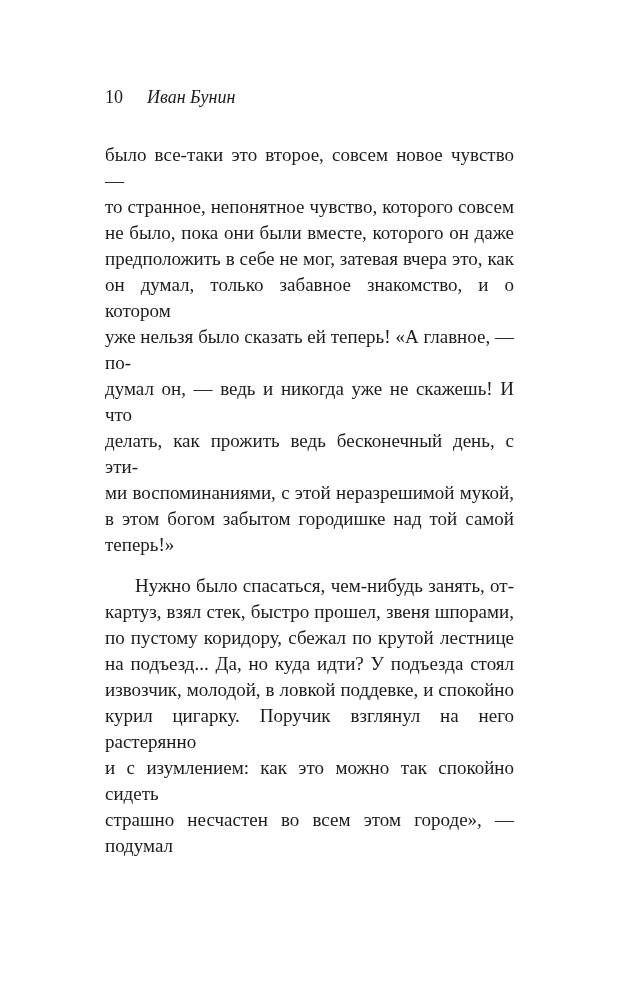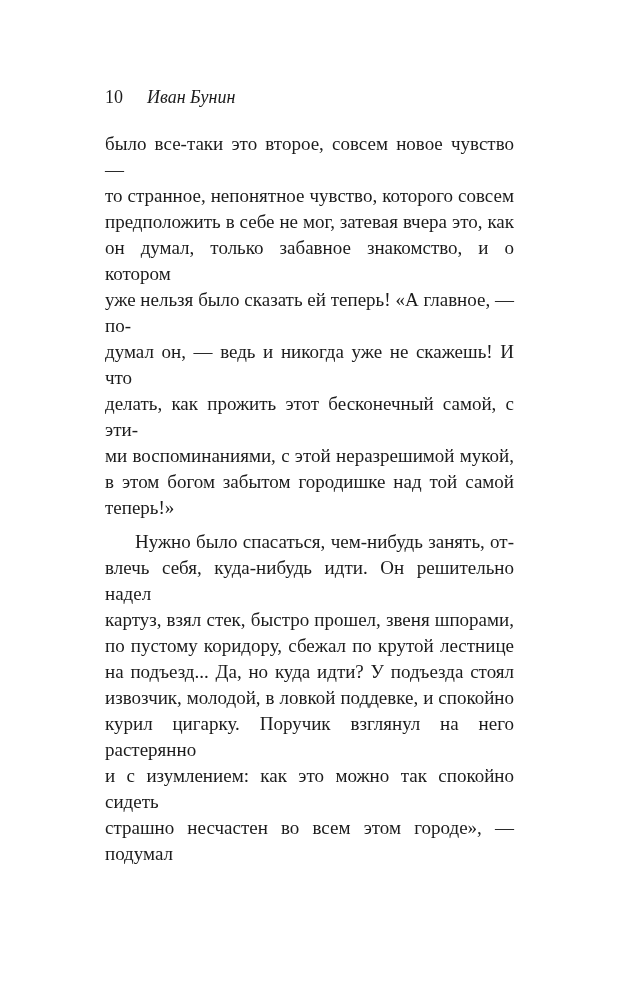--- a/index.html
+++ b/index.html
@@ -34,21 +34,21 @@
   }
   .text-block {
     position: absolute;
     left: 105px;
     top: 127px;
     width: 409px;
     font-size: 19px;
     line-height: 26px;
   }
   .para {
-    margin: 4px 0 8px 0;
+    margin: 15px 0 8px 0;
   }
   .line {
     text-align: justify;
     text-align-last: justify;
   }
   .line.end {
     text-align-last: left;
   }
   .line.indent {
     text-indent: 30px;
@@ -61,33 +61,33 @@
 
   <header class="running-header">
     <span class="pagenum">10</span><span class="author">Иван Бунин</span>
   </header>
 
   <main class="text-block">
 
     <div class="para">
       <div class="line">было все-таки это второе, совсем новое чувство —</div>
       <div class="line">то странное, непонятное чувство, которого совсем</div>
+      <div class="line">не было, пока они были вместе, которого он даже</div>
       <div class="line">предположить в себе не мог, затевая вчера это, как</div>
       <div class="line">он думал, только забавное знакомство, и о котором</div>
       <div class="line">уже нельзя было сказать ей теперь! «А главное, — по-</div>
       <div class="line">думал он, — ведь и никогда уже не скажешь! И что</div>
-      <div class="line">делать, как прожить этот бесконечный самой, с эти-</div>
+      <div class="line">делать, как прожить ведь бесконечный день, с эти-</div>
       <div class="line">ми воспоминаниями, с этой неразрешимой мукой,</div>
       <div class="line">в этом богом забытом городишке над той самой</div>
       <div class="line end">теперь!»</div>
     </div>
 
     <div class="para">
       <div class="line indent">Нужно было спасаться, чем-нибудь занять, от-</div>
-      <div class="line">влечь себя, куда-нибудь идти. Он решительно надел</div>
       <div class="line">картуз, взял стек, быстро прошел, звеня шпорами,</div>
       <div class="line">по пустому коридору, сбежал по крутой лестнице</div>
       <div class="line">на подъезд... Да, но куда идти? У подъезда стоял</div>
       <div class="line">извозчик, молодой, в ловкой поддевке, и спокойно</div>
       <div class="line">курил цигарку. Поручик взглянул на него растерянно</div>
       <div class="line">и с изумлением: как это можно так спокойно сидеть</div>
       <div class="line">страшно несчастен во всем этом городе», — подумал</div>
 
     </div>
 

